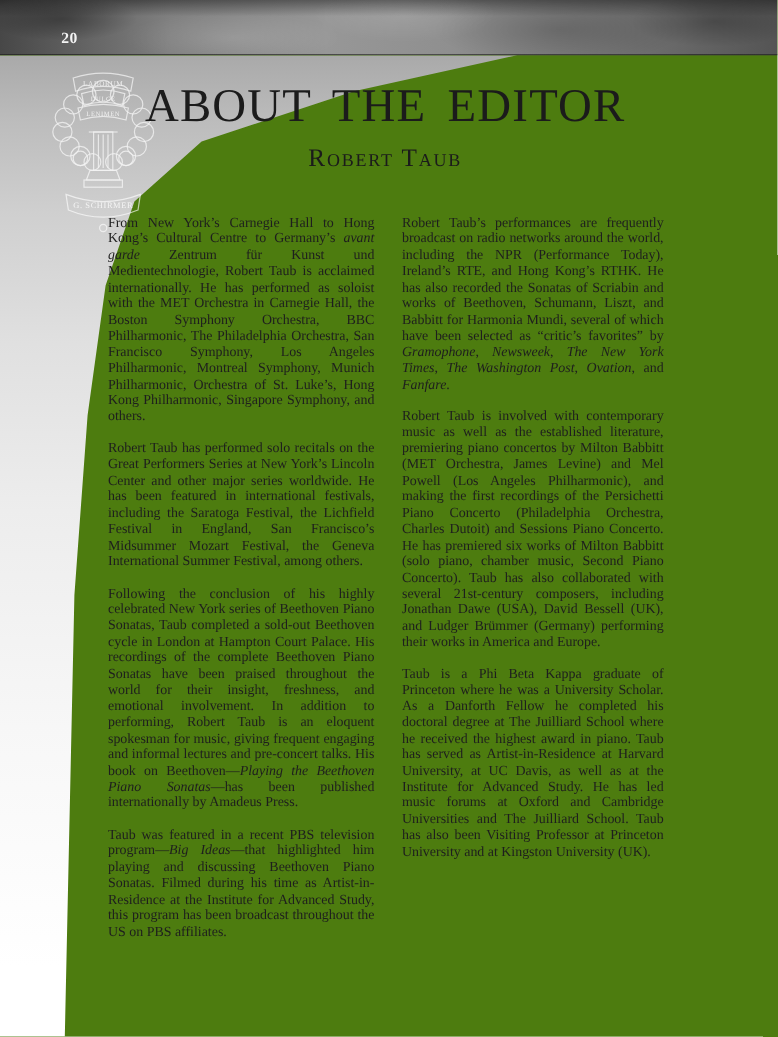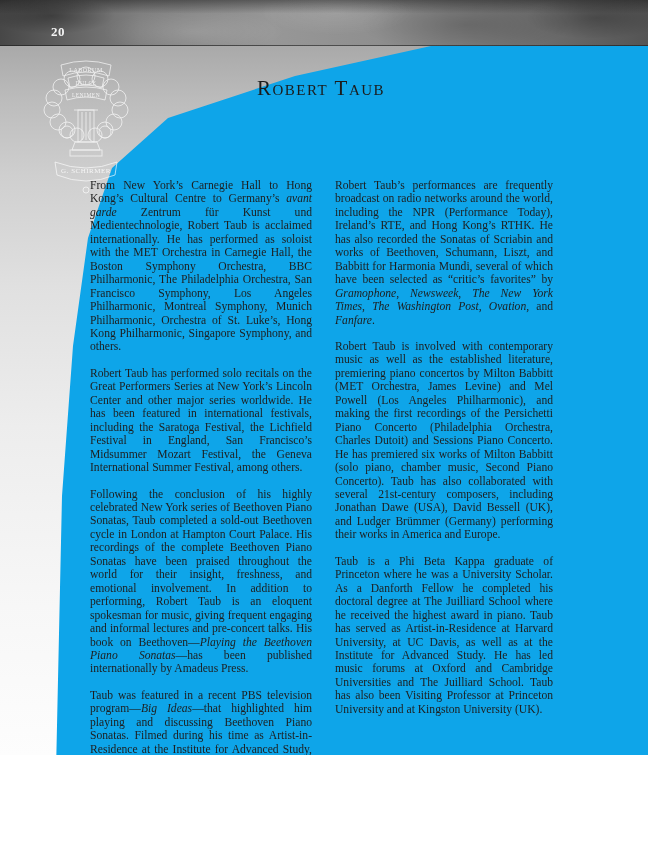--- a/index.html
+++ b/index.html
@@ -1,17 +1,17 @@
 <!DOCTYPE html>
 <html><head>
 <meta charset="utf-8">
 <style>
   html,body { margin:0; padding:0; background:#ffffff; }
   .page {
-    position:relative; width:648px; height:755px; background:#0ea5e9;
+    position:relative; width:648px; height:864px; background:#4d7c0f;
     font-family:"Liberation Serif", serif; overflow:hidden;
   }
   
   .top-band {
     position:absolute; top:0; left:0; width:648px; height:45px;
     background:
       radial-gradient(90px 26px at 8% 35%, rgba(0,0,0,.32), transparent 70%),
       radial-gradient(130px 30px at 30% 70%, rgba(255,255,255,.13), transparent 70%),
       radial-gradient(110px 32px at 52% 28%, rgba(255,255,255,.11), transparent 70%),
       radial-gradient(150px 40px at 72% 55%, rgba(0,0,0,.16), transparent 70%),
@@ -104,20 +104,21 @@
       <path d="M22,110 Q53,122 84,110 L82,123 Q53,135 24,123 Z"></path>
       <circle cx="53" cy="138" r="3"></circle>
     </g>
     <text x="53" y="20" font-size="6">LABORUM</text>
     <text x="53" y="32.5" font-size="5.5">DULCE</text>
     <text x="53" y="44.5" font-size="5.5">LENIMEN</text>
     <text x="53" y="121" font-size="7">G. SCHIRMER</text>
   </svg>
 
   <div class="heading-block">
+    <div class="title">ABOUT THE EDITOR</div>
     <div class="subtitle">Robert Taub</div>
   </div>
 
   <div class="columns">
     <div class="col left">
         <p><span>From New York’s Carnegie Hall to Hong Kong’s Cultural Centre to Germany’s </span><em>avant garde</em><span> Zentrum für Kunst und Medientechnologie, Robert Taub is acclaimed internationally. He has performed as soloist with the MET Orchestra in Carnegie Hall, the Boston Symphony Orchestra, BBC Philharmonic, The Philadelphia Orchestra, San Francisco Symphony, Los Angeles Philharmonic, Montreal Symphony, Munich Philharmonic, Orchestra of St. Luke’s, Hong Kong Philharmonic, Singapore Symphony, and others.</span></p>
         <p><span>Robert Taub has performed solo recitals on the Great Performers Series at New York’s Lincoln Center and other major series worldwide. He has been featured in international festivals, including the Saratoga Festival, the Lichfield Festival in England, San Francisco’s Midsummer Mozart Festival, the Geneva International Summer Festival, among others.</span></p>
         <p><span>Following the conclusion of his highly celebrated New York series of Beethoven Piano Sonatas, Taub completed a sold-out Beethoven cycle in London at Hampton Court Palace. His recordings of the complete Beethoven Piano Sonatas have been praised throughout the world for their insight, freshness, and emotional involvement. In addition to performing, Robert Taub is an eloquent spokesman for music, giving frequent engaging and informal lectures and pre-concert talks. His book on Beethoven—</span><em>Playing the Beethoven Piano Sonatas</em><span>—has been published internationally by Amadeus Press.</span></p>
         <p><span>Taub was featured in a recent PBS television program—</span><em>Big Ideas</em><span>—that highlighted him playing and discussing Beethoven Piano Sonatas. Filmed during his time as Artist-in-Residence at the Institute for Advanced Study, this program has been broadcast throughout the US on PBS affiliates.</span></p>
       </div>

